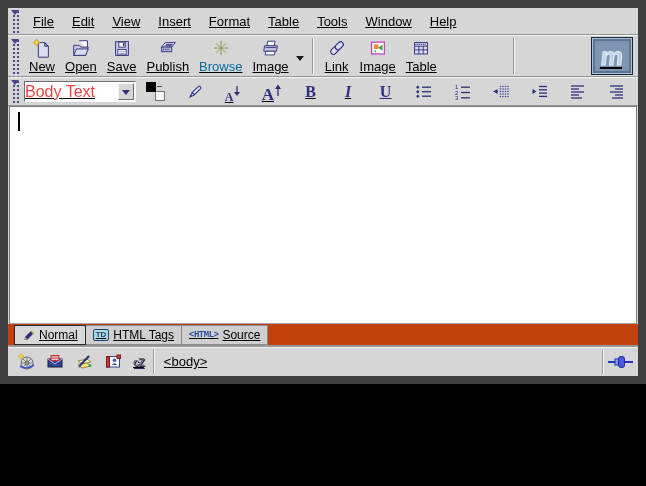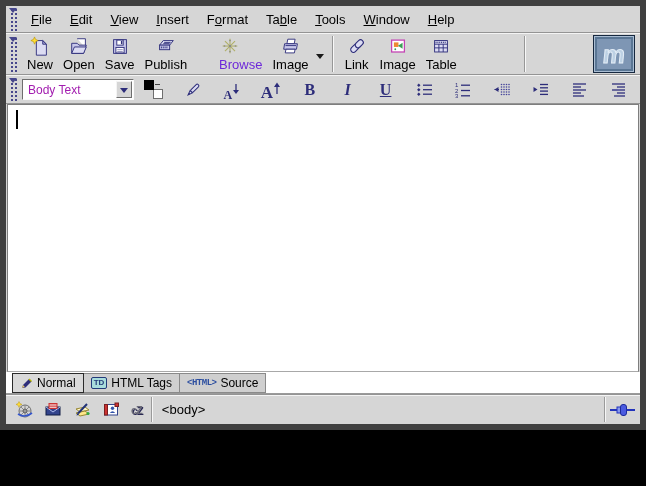--- a/index.html
+++ b/index.html
@@ -3,24 +3,24 @@
 <meta charset="utf-8">
 <style>
   * { box-sizing: border-box; }
   html,body { margin:0; padding:0; }
   body {
     width:646px; height:486px; overflow:hidden;
     font-family:"Liberation Sans", sans-serif;
     background:#000;
   }
   .window {
-    width:646px; height:430px;
-    border:6px solid #404040;
+    width:646px; height:384px;
+    border:8px solid #404040;
     background:#d6d6d6;
-    display:flex; flex-direction:column;
+    display:flex; flex-direction:column;text-decoration:underline;
   }
 
   
   .grippy {
     width:10px; align-self:stretch; margin:1px 3px 1px 1px;
     position:relative; flex:0 0 10px;
     background-image:radial-gradient(circle at 2px 2px,#47478c 1px,transparent 1.4px);
     background-size:4px 4px; background-position:1px 9px;
   }
   .grippy::before {
@@ -42,21 +42,21 @@
     flex:0 0 42px; display:flex; align-items:center;
     border-top:1px solid #f4f4f4; border-bottom:1px solid #949494;
     padding:1px 4px 1px 2px;
     justify-content:flex-end;
   }
   .tb-btn {
     display:flex; flex-direction:column; align-items:center; justify-content:center;
     padding:1px 5px; min-width:36px; height:38px;
   }
   .tb-label { font-size:13px; line-height:14px; margin-top:1px; color:#000; white-space:nowrap; }
-  .tb-btn.disabled .tb-label { color:#6d28d9;margin-left:22px; }
+  .tb-btn.disabled .tb-label { color:#0369a1; }
   .print-group { display:flex; align-items:center; }
   .print-arrow { width:13px; height:38px; display:flex; align-items:center; justify-content:center; }
   .print-arrow i { width:0; height:0; border:4px solid transparent; border-top:5px solid #1a1a1a; margin-top:9px; }
   .tb-sep { width:2px; height:36px; border-left:1px solid #979797; border-right:1px solid #f8f8f8; margin:0 5px; flex:0 0 2px; }
   .logo-btn {
     margin-left:auto; margin-right:1px; width:42px; height:38px;
     background:#7e96b4; border:1px solid #16283f;
     box-shadow:inset 0 0 0 1px #a9bdd3, inset 0 0 0 3px #5a7694;
     display:flex; align-items:center; justify-content:center;
   }
@@ -70,21 +70,21 @@
   .formatbar {
     flex:0 0 29px; display:flex; align-items:center;
     border-top:1px solid #f4f4f4; border-bottom:1px solid #949494;
     padding:0 8px 0 2px;
   }
   .para-select {
     width:112px; height:21px; background:#fff;
     border:1px solid; border-color:#6e6e6e #fafafa #fafafa #6e6e6e;
     display:flex; align-items:center; flex:0 0 112px;
   }
-  .para-select .val { flex:1; font-size:12px; padding-left:5px; color:#a21caf; }
+  .para-select .val { flex:1; font-size:16px; color:#ef4444; }
   .para-select .btn {
     width:16px; height:17px; margin-right:1px; background:#d6d6d6;
     border:1px solid; border-color:#f4f4f4 #6e6e6e #6e6e6e #f4f4f4;
     display:flex; align-items:flex-start; justify-content:center;
   }
   .para-select .btn i { width:0; height:0; border:4px solid transparent; border-top:5px solid #2d2d7a; margin-top:6px; }
   .fmt-icons { flex:1; display:flex; align-items:center; justify-content:space-between; margin:0 4px 0 10px; }
   .fmt-btn { display:flex; align-items:center; justify-content:center; height:22px; min-width:18px; }
   .swatch { position:relative; width:19px; height:19px; }
   .swatch .bg { position:absolute; right:0; bottom:0; width:10px; height:10px; background:#fff; border:1px solid #6e6e6e; }
@@ -101,21 +101,21 @@
   .content { flex:1 1 auto; position:relative; background:#d6d6d6; }
   .editor {
     position:absolute; left:1px; right:1px; top:0; bottom:0;
     background:#fff; border:1px solid #7e7e7e; border-bottom-color:#a8a8a8;
   }
   .caret { position:absolute; left:8px; top:5px; width:2px; height:19px; background:#000; }
 
   
   .tabbar {
     flex:0 0 22px; display:flex; align-items:center;
-    background:#ffffff; border-bottom:1px solid #9a9a9a;
+    background:#c2410c; border-bottom:1px solid #9a9a9a;
     padding:1px 0 0 6px;
   }
   .tab {
     display:flex; align-items:center; gap:4px; padding:0 7px;
     font-size:12px; color:#000; height:20px;
     background:#cfcfcf; border:1px solid #8a8a8a; border-left:none;
   }
   .tab:first-child { border-left:1px solid #8a8a8a; }
   .tab.active { background:#d9d9d9; border:1px solid #2a2a2a; }
   .td-badge { font-size:8px; font-weight:bold; color:#223a7a; background:#a8dcdc; border:1px solid #223a7a; border-radius:2px; padding:0 2px; line-height:10px; }

